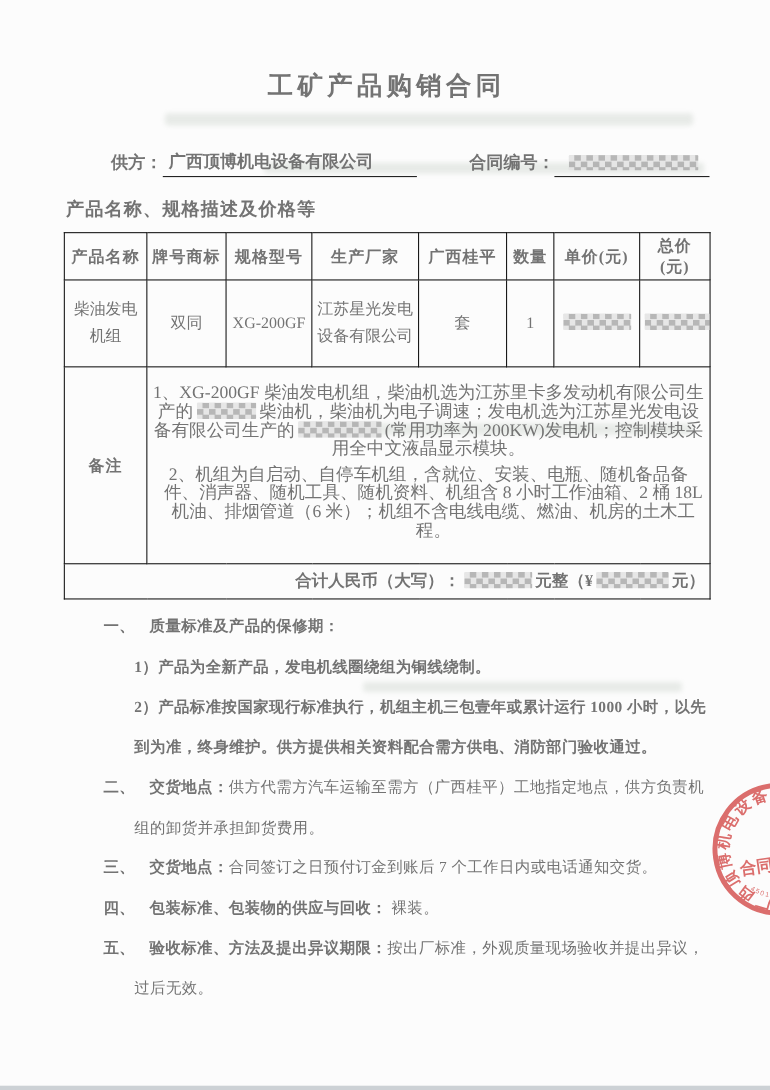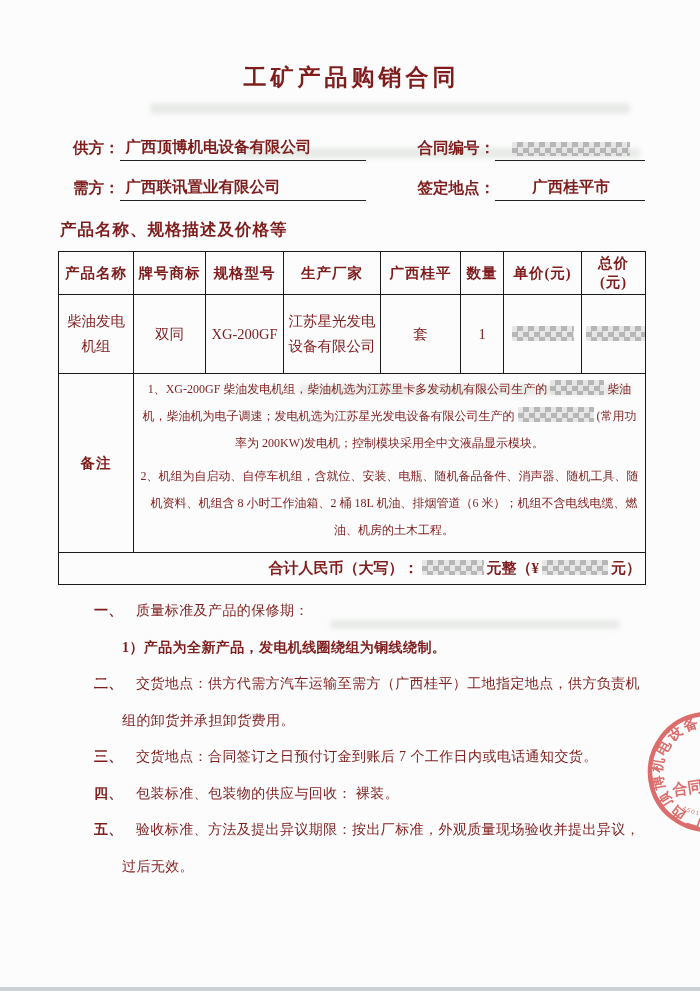--- a/index.html
+++ b/index.html
@@ -1,30 +1,30 @@
 <!DOCTYPE html>
 <html lang="zh"><head>
 <meta charset="utf-8">
 <style>
   html,body{margin:0;padding:0;background:#e8e8e8;}
   .page{
     position:relative;width:700px;height:991px;margin:0 auto;
     background:#fcfcfc;overflow:hidden;
     font-family:"Liberation Serif","DejaVu Serif",serif;
-    color:#7f1d1d;
+    color:#737373;
   }
   .content{position:relative;padding:0 55px 0 58px;}
 
   
   .doc-title{
     margin-top:62px;text-align:center;
     font-size:23px;font-weight:bold;letter-spacing:4px;
   }
   .info-block{margin-top:28px;}
-  .info-row{display:flex;align-items:flex-end;margin-left:15px;height:40px;
+  .info-row{display:flex;align-items:flex-end;margin-left:43px;height:40px;
     font-size:15.5px;font-weight:bold;}
   .info-label{white-space:nowrap;padding-bottom:2px;}
   .info-value{
     border-bottom:1.6px solid #222;padding:0 4px 2px 6px;white-space:nowrap;
   }
   .info-value.left-col{width:240px;}
   .info-value.right-col{width:142px;text-align:center;}
   .info-gap{width:52px;}
   .section-heading{margin:18px 0 10px 2px;font-size:16.5px;font-weight:bold;letter-spacing:1px;}
 
@@ -38,21 +38,21 @@
     padding:2px 4px;overflow:hidden;
   }
   table.product-table th{height:31px;font-size:14.5px;font-weight:bold;letter-spacing:1px;}
   tr.row-product td{height:74px;line-height:25px;}
   td.cell-manufacturer{padding:0 9px;}
   tr.row-remark td{height:174px;}
   td.remark-label{font-weight:bold;letter-spacing:1px;}
   td.remark-content{
     text-align:justify;text-justify:inter-character;
     padding:6px 11px 4px 12px;vertical-align:top;
-    line-height:27px;font-size:12px;
+    line-height:17px;font-size:16px;
   }
   .remark-para{margin:0 0 6px 0;}
   .remark-para.hang{padding-left:9px;text-indent:-9px;}
   tr.row-total td{height:27px;text-align:right;font-weight:bold;padding-left:10px;font-size:15px;}
 
   
   .mosaic{
     display:inline-block;height:15px;vertical-align:-2px;margin:0 3px;
     background:
       repeating-conic-gradient(rgba(175,175,175,.9) 0% 25%, rgba(228,228,228,.9) 0% 50%);
@@ -63,21 +63,21 @@
   .m-price{width:62px;margin:0;}
   .m-engine{width:54px;}
   .m-generator{width:76px;}
   .m-amount-cap{width:62px;}
   .m-amount-num{width:66px;}
 
   
   .terms{margin-top:8px;font-size:14px;line-height:36.5px;letter-spacing:.4px;}
   .term{position:relative;padding-left:64px;text-indent:14px;}
   .term .term-num{position:absolute;left:36px;top:0;font-weight:bold;text-indent:0;}
-  .term .term-title{font-weight:normal;}
+  .term .term-title{font-weight:bold;}
   .term-sub{padding-left:64px;font-weight:bold;}
 
   
   .bleed{position:absolute;filter:blur(2.5px);opacity:.16;background:#7e917e;
     border-radius:3px;pointer-events:none;}
   .bottom-scan-edge{position:absolute;left:0;bottom:0;width:700px;height:4px;background:#ccd1d5;}
 
   
   .seal{position:absolute;left:642px;top:706px;opacity:.82;pointer-events:none;
     transform:rotate(-8deg);}
@@ -96,27 +96,20 @@
 
     <div class="doc-title">工矿产品购销合同</div>
 
     <div class="info-block">
       <div class="info-row">
         <span class="info-label">供方：</span>
         <span class="info-value left-col">广西顶博机电设备有限公司</span>
         <span class="info-gap"></span>
         <span class="info-label">合同编号：</span>
         <span class="info-value right-col"><span class="mosaic m-contract"></span></span>
-      </div>
-      <div class="info-row">
-        <span class="info-label">需方：</span>
-        <span class="info-value left-col">广西联讯置业有限公司</span>
-        <span class="info-gap"></span>
-        <span class="info-label">签定地点：</span>
-        <span class="info-value right-col">广西桂平市</span>
       </div>
     </div>
 
     <div class="section-heading">产品名称、规格描述及价格等</div>
 
     <table class="product-table">
       <colgroup>
         <col style="width:75px">
           <col style="width:72px">
           <col style="width:78px">
@@ -160,20 +153,21 @@
           <td colspan="8"><span>合计人民币（大写）：</span><span class="mosaic m-amount-cap"></span><span>元整（¥</span><span class="mosaic m-amount-num"></span><span>元）</span></td>
         </tr>
       </tbody>
     </table>
 
     <div class="terms">
       <div class="term">
         <span class="term-num">一、</span><span class="term-title">质量标准及产品的保修期：</span><span class="term-body"></span>
       </div>
       <div class="term-sub">1）产品为全新产品，发电机线圈绕组为铜线绕制。</div>
+      <div class="term-sub">2）产品标准按国家现行标准执行，机组主机三包壹年或累计运行 1000 小时，以先到为准，终身维护。供方提供相关资料配合需方供电、消防部门验收通过。</div>
       <div class="term">
         <span class="term-num">二、</span><span class="term-title">交货地点：</span><span class="term-body">供方代需方汽车运输至需方（广西桂平）工地指定地点，供方负责机组的卸货并承担卸货费用。</span>
       </div>
       <div class="term">
         <span class="term-num">三、</span><span class="term-title">交货地点：</span><span class="term-body">合同签订之日预付订金到账后 7 个工作日内或电话通知交货。</span>
       </div>
       <div class="term">
         <span class="term-num">四、</span><span class="term-title">包装标准、包装物的供应与回收：</span> <span class="term-body">裸装。</span>
       </div>
       <div class="term">

